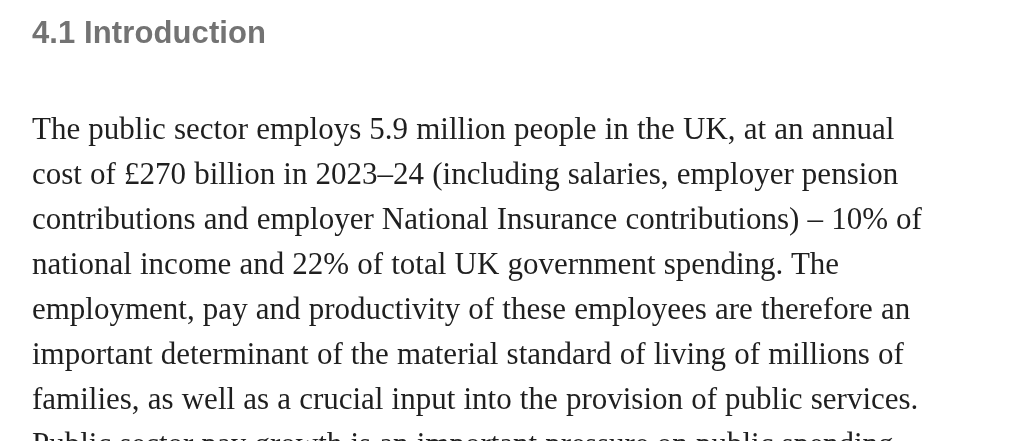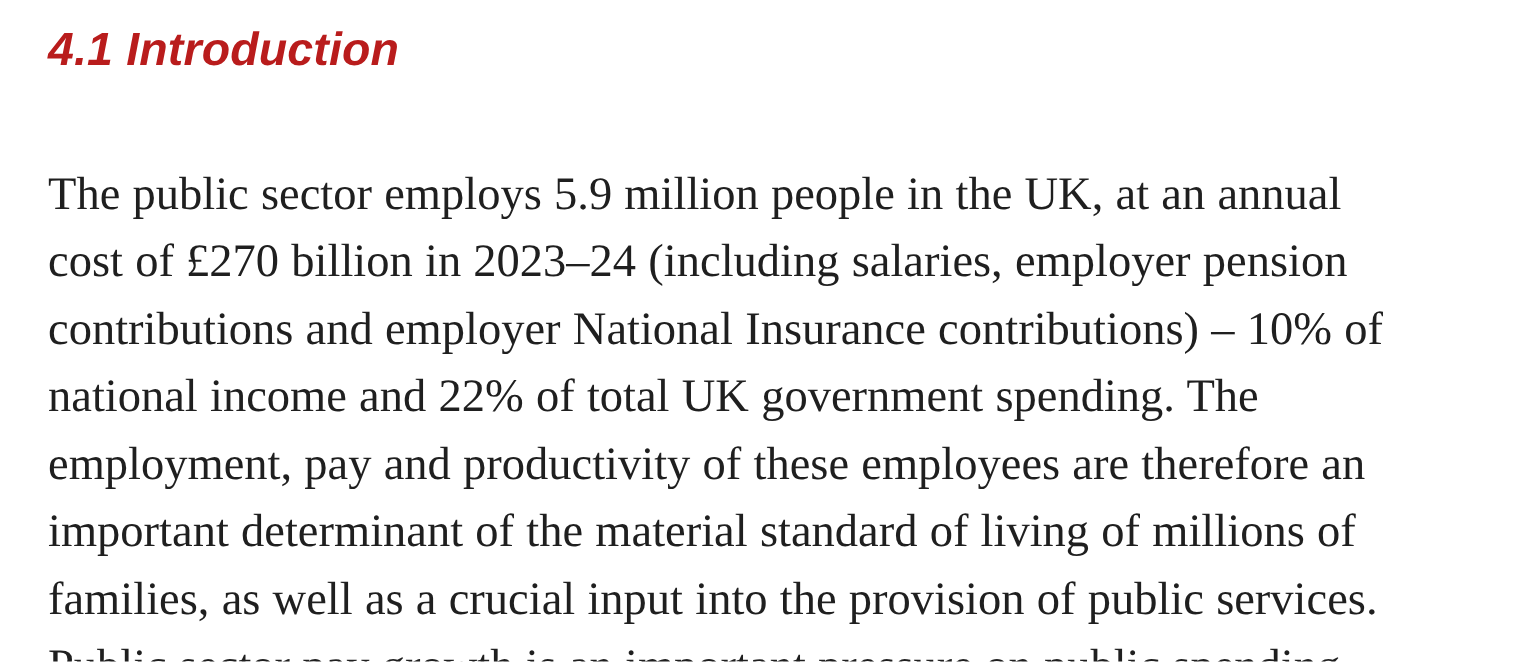--- a/index.html
+++ b/index.html
@@ -19,25 +19,24 @@
     height: 441px;
     box-sizing: border-box;
     padding: 14px 80px 0 32px;
     background: #ffffff;
   }
   .section-heading {
     font-family: "Liberation Sans", sans-serif;
     font-size: 31px;
     line-height: 38px;
     font-weight: bold;
-    color: #b91c1c;
+    color: #737373;
     margin: 0;
     padding: 0;
     letter-spacing: 0.1px;
-    font-style: italic;
   }
   .body-block {
     margin-top: 54px;
   }
   .body-paragraph {
     font-family: "Liberation Serif", serif;
     font-size: 31px;
     line-height: 45px;
     color: #1f1f1f;
     margin: 0;

